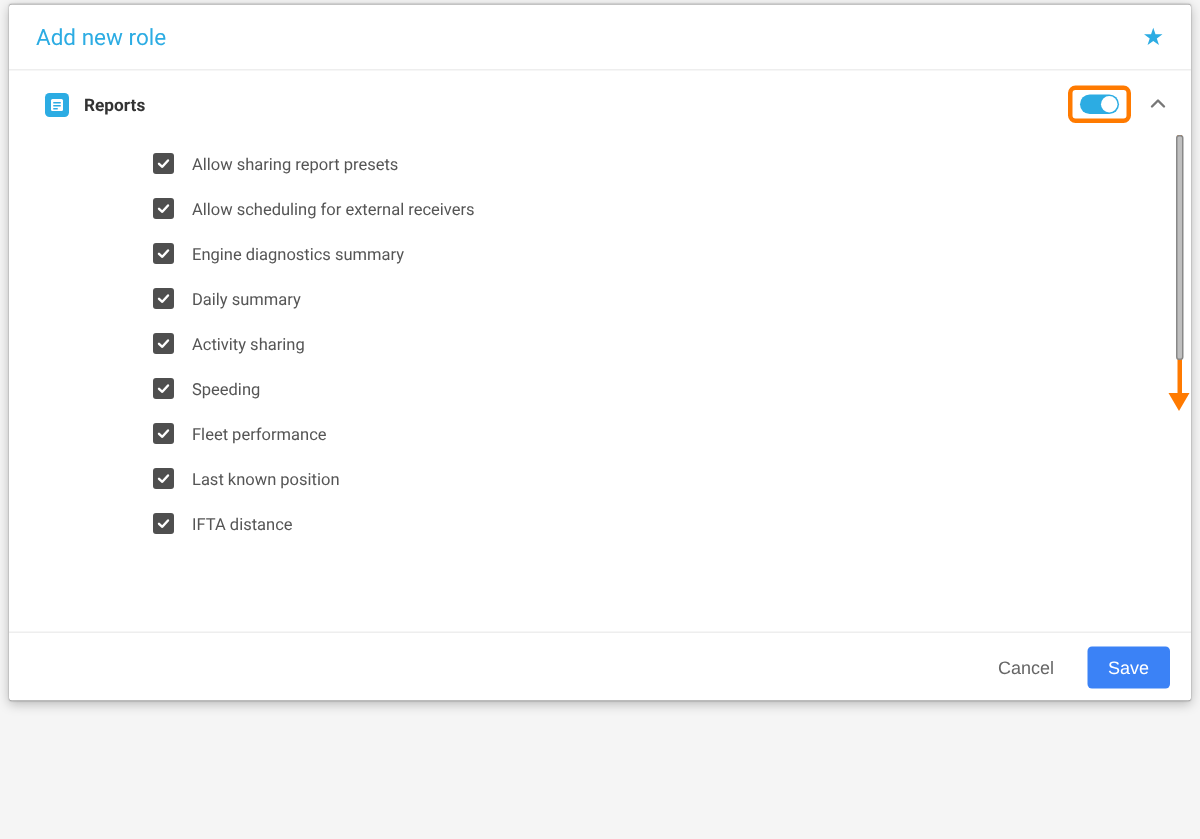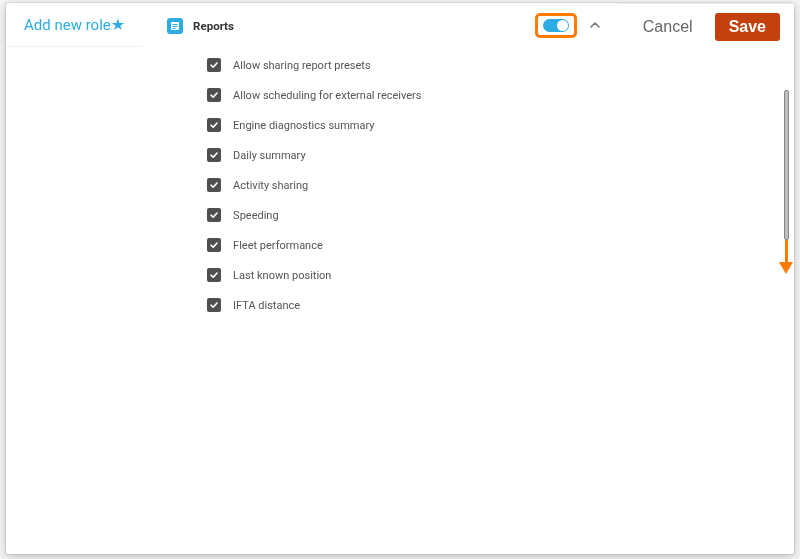--- a/index.html
+++ b/index.html
@@ -10,25 +10,26 @@
     width: 800px;
     height: 559px;
     position: relative;
     overflow: hidden;
   }
   .modal {
     position: absolute;
     left: 6px;
     top: 3px;
     width: 788px;
-    height: 551px;
+    height: 464px;
     background: #fff;
     border-radius: 2px;
     box-shadow: 0 2px 8px rgba(0,0,0,0.25), 0 0 1px rgba(0,0,0,0.5);
     display: flex;
+    flex-direction: column;
   }
   .header {
     height: 44px;
     padding: 0 18px;
     display: flex;
     align-items: center;
     justify-content: space-between;
     border-bottom: 1px solid #eee;
   }
   .header-title {
@@ -91,20 +92,21 @@
     width: 11px;
     height: 11px;
     background: #fff;
     border-radius: 50%;
   }
   .chevron {
     color: #777;
   }
   .perm-list {
     padding: 2px 0 4px 16px;
+    margin-left: 32px;
   }
   .perm-row {
     display: flex;
     align-items: center;
     padding: 5px 0 5px 48px;
     min-height: 30px;
   }
   .checkbox {
     width: 14px;
     height: 14px;
@@ -127,30 +129,30 @@
     display: flex;
     align-items: center;
     justify-content: flex-end;
     padding: 0 14px;
     gap: 10px;
   }
   .btn {
     height: 28px;
     padding: 0 12px;
     border-radius: 3px;
-    font-size: 16px;
+    font-size: 12px;
     border: none;
     cursor: pointer;
     background: transparent;
   }
   .btn-cancel { color: #666; }
   .btn-save {
-    background: #c2410c;
+    background: #3b82f6;
     color: #fff;
-    font-weight: 700;
+    font-weight: 400;
     padding: 0 14px;
   }
 
   
   .scroll-anno {
     position: absolute;
     right: 6px;
     top: 90px;
     width: 14px;
     height: 180px;

